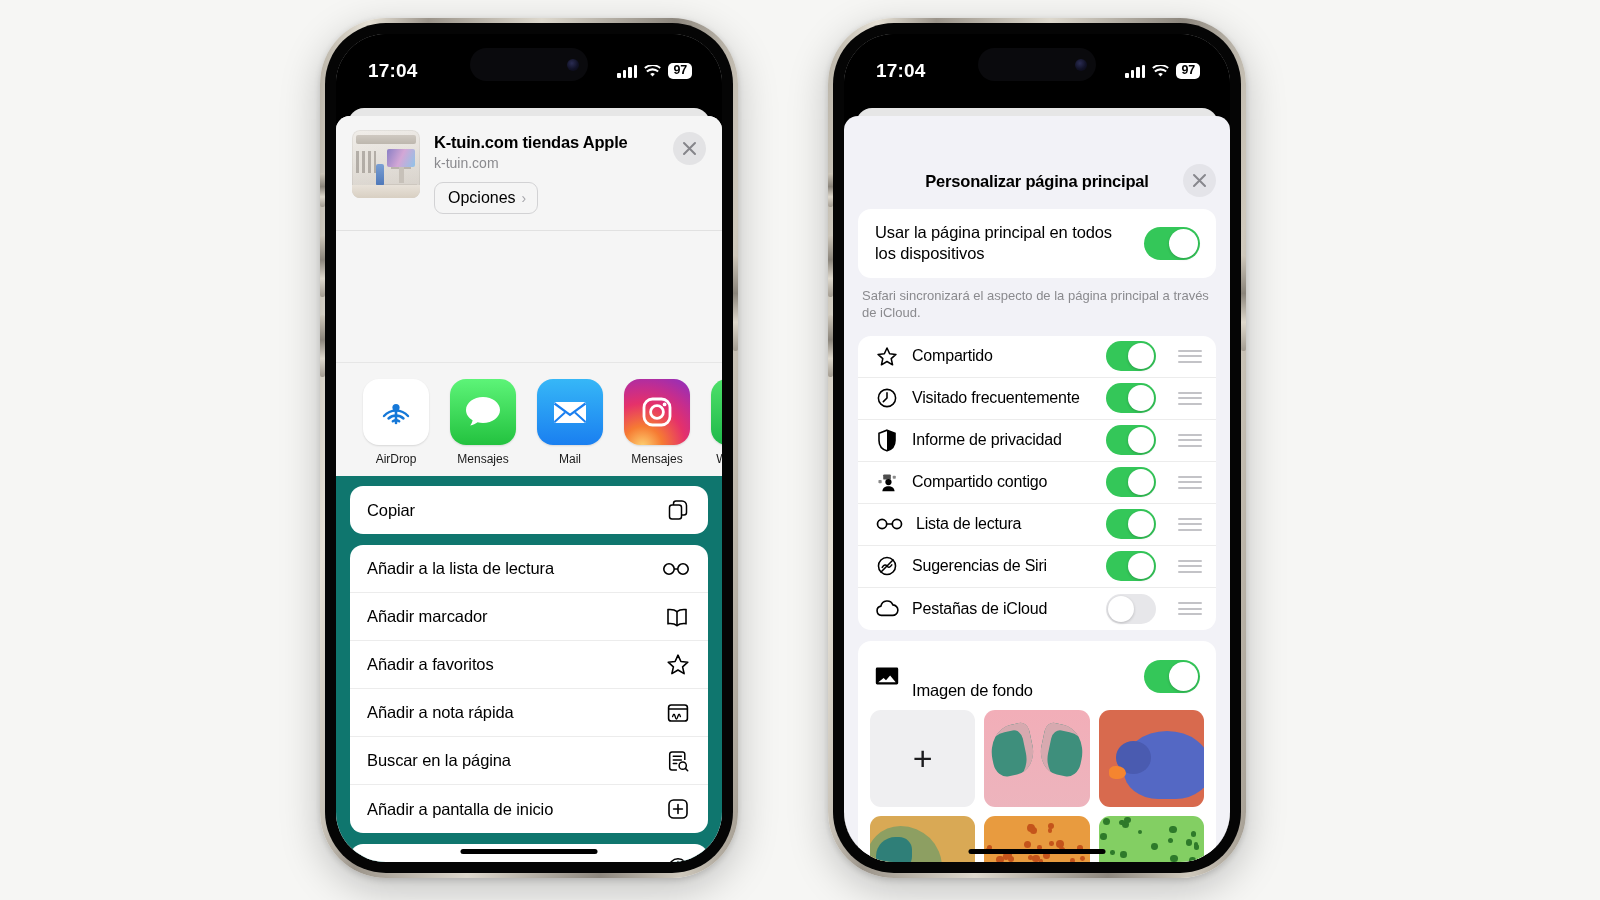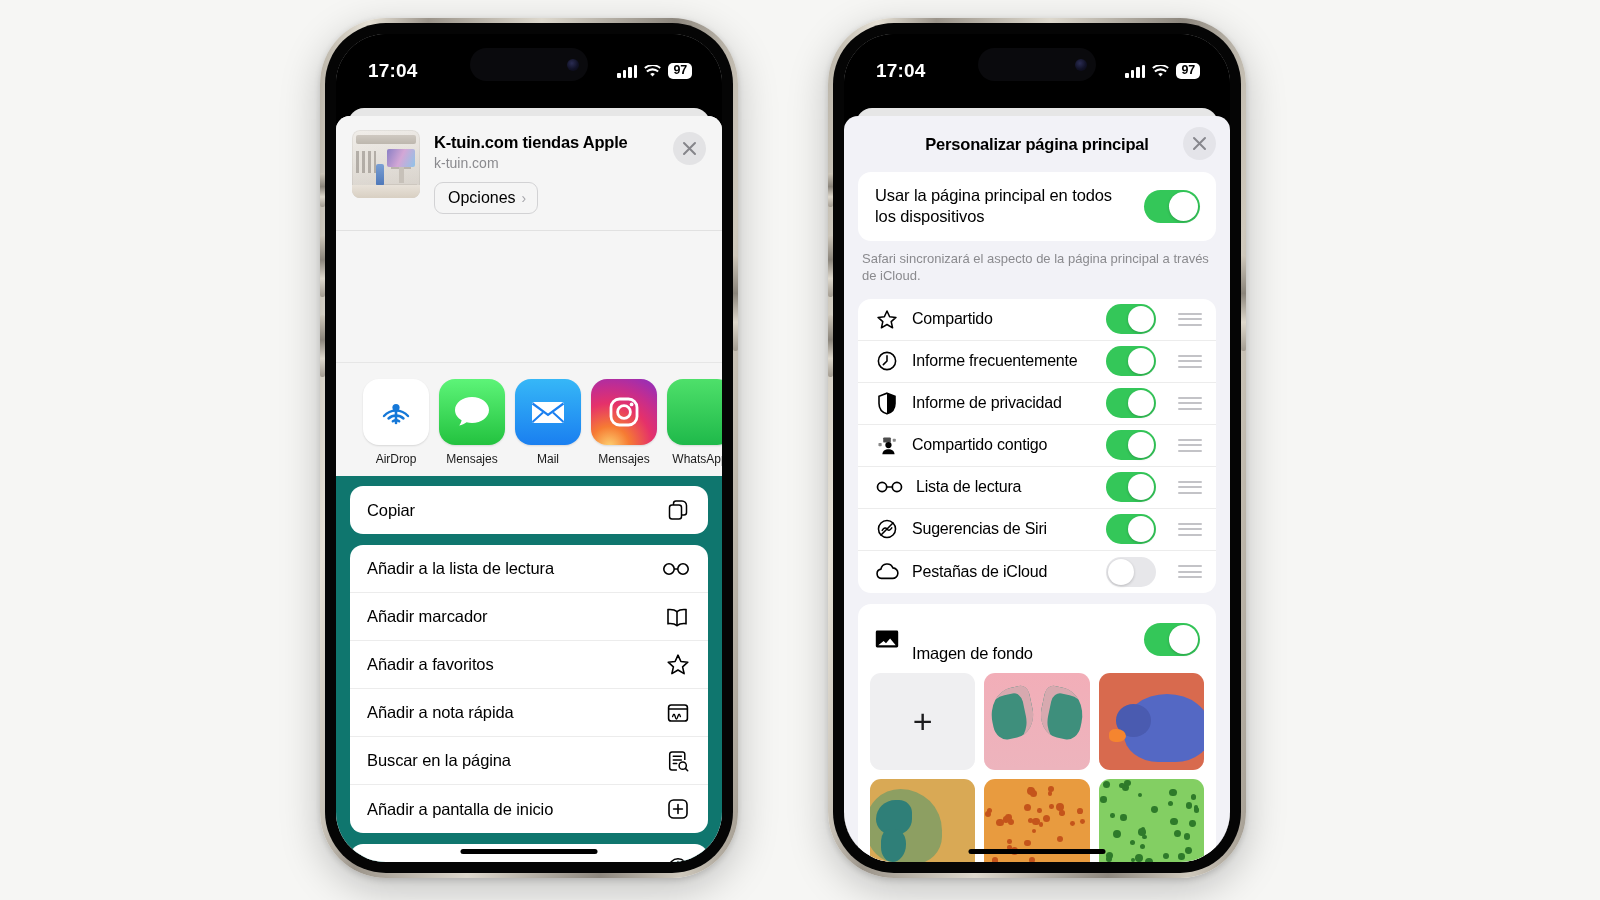--- a/index.html
+++ b/index.html
@@ -131,21 +131,21 @@
   }
   .opt-btn .chev { color: #a5a5aa; font-size: 14px; }
   .close-btn {
     width: 33px; height: 33px; border-radius: 50%; background: #e3e3e5;
     display: flex; align-items: center; justify-content: center;
     color: #85858a; flex: none; margin-top: 2px;
   }
   .share-blank { height: 132px; background: #f5f5f5; border-bottom: 1px solid #e6e6e6; }
 
   .apps-row {
-    background: #f5f5f5; display: flex; gap: 10px; padding: 16px 0 10px 27px;
+    background: #f5f5f5; display: flex; gap: 21px; padding: 16px 0 10px 27px;
     overflow: hidden;
   }
   .app { width: 66px; flex: none; text-align: center; }
   .app-ico {
     width: 66px; height: 66px; border-radius: 16px;
     display: flex; align-items: center; justify-content: center;
     box-shadow: 0 1px 2px rgba(0,0,0,.12);
   }
   .app-label { font-size: 12px; color: #1a1a1a; margin-top: 7px; white-space: nowrap; }
   .ico-airdrop { background: #fff; }
@@ -172,21 +172,21 @@
     width: 137px; height: 5px; border-radius: 3px; background: #000; z-index: 30;
   }
 
   
   .cust-sheet {
     position: absolute; left: 0; right: 0; top: 82px; bottom: 0;
     background: #f2f2f7; border-radius: 14px 14px 0 0; overflow: hidden;
   }
   .cust-head {
     position: relative; height: 56px;
-    display: flex; align-items: center; justify-content: center;
+    display: flex; align-items: center; justify-content: center; margin-top: 37px;
   }
   .cust-title { font-size: 16.5px; font-weight: 700; color: #000; letter-spacing: -.2px; }
   .cust-close {
     position: absolute; right: 14px; top: 11px;
     width: 33px; height: 33px; border-radius: 50%; background: #e4e4e9;
     display: flex; align-items: center; justify-content: center; color: #87878d;
   }
   .card { background: #fff; border-radius: 13px; margin: 0 14px; overflow: hidden; }
   .sync-row {
     display: flex; align-items: center; justify-content: space-between;
@@ -542,21 +542,21 @@
                 </span>
             </div>
 
             <div class="opt-row">
               <span class="opt-ico">
                 <svg width="22" height="22" viewBox="0 0 24 24" fill="none" stroke="#000" stroke-width="1.7">
                     <circle cx="12" cy="12" r="9.4"></circle>
                     <path d="M12 6.4V12l-4 4" stroke-linecap="round"></path>
                   </svg>
               </span>
-              <span class="opt-name">Informe frecuentemente</span>
+              <span class="opt-name">Visitado frecuentemente</span>
               <span class="sw on"></span>
               <span class="grip">
                   <i></i>
                   <i></i>
                   <i></i>
                 </span>
             </div>
 
             <div class="opt-row">
               <span class="opt-ico">

